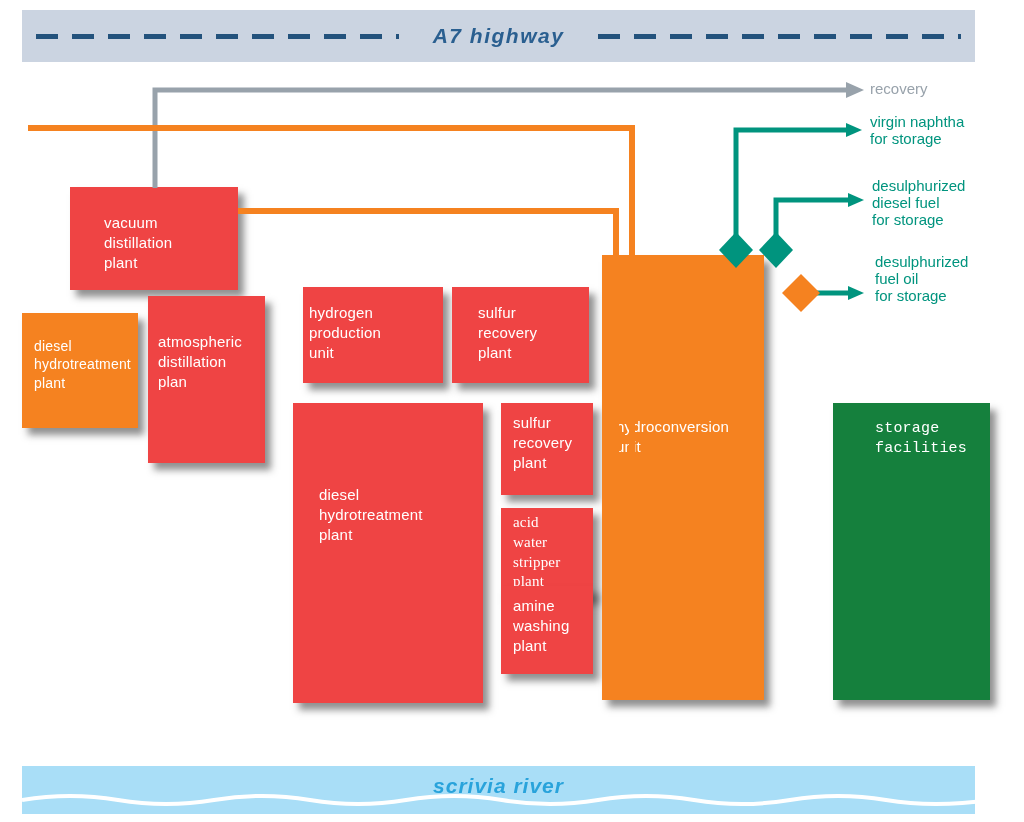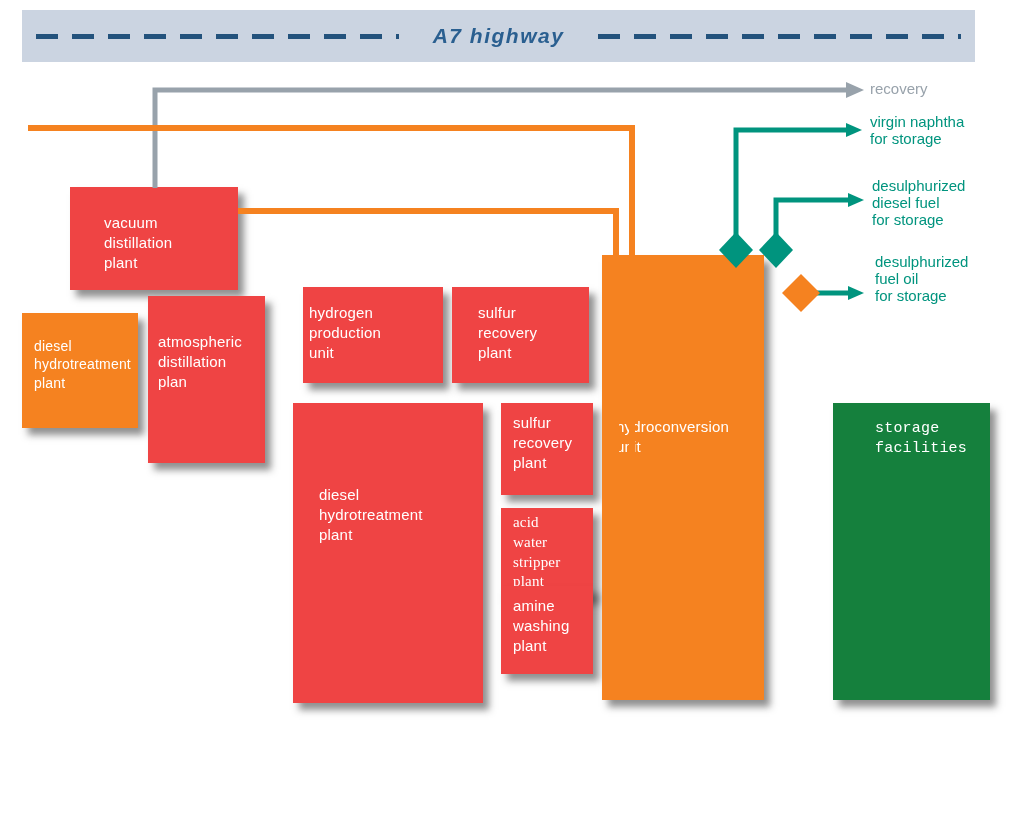--- a/index.html
+++ b/index.html
@@ -136,14 +136,20 @@
   <span class="outlbl" id="lbl-bitumen">recovery</span>
   <span class="outlbl" id="lbl-naphtha">virgin naphtha
 for storage</span>
   <span class="outlbl" id="lbl-diesel">desulphurized
 diesel fuel
 for storage</span>
   <span class="outlbl" id="lbl-fueloil">desulphurized
 fuel oil
 for storage</span>
 
+  <div class="band river">
+    <span class="river-label">scrivia river</span>
+    <svg class="river-wave" viewBox="0 0 968 48">
+      <path d="M0 34 Q 48 26 96 34 T 192 34 T 288 34 T 384 34 T 480 34 T 576 34 T 672 34 T 768 34 T 864 34 T 968 34" stroke="#ffffff" stroke-width="4" fill="none"></path>
+    </svg>
+  </div>
 
 </div>
 
 </body></html>

